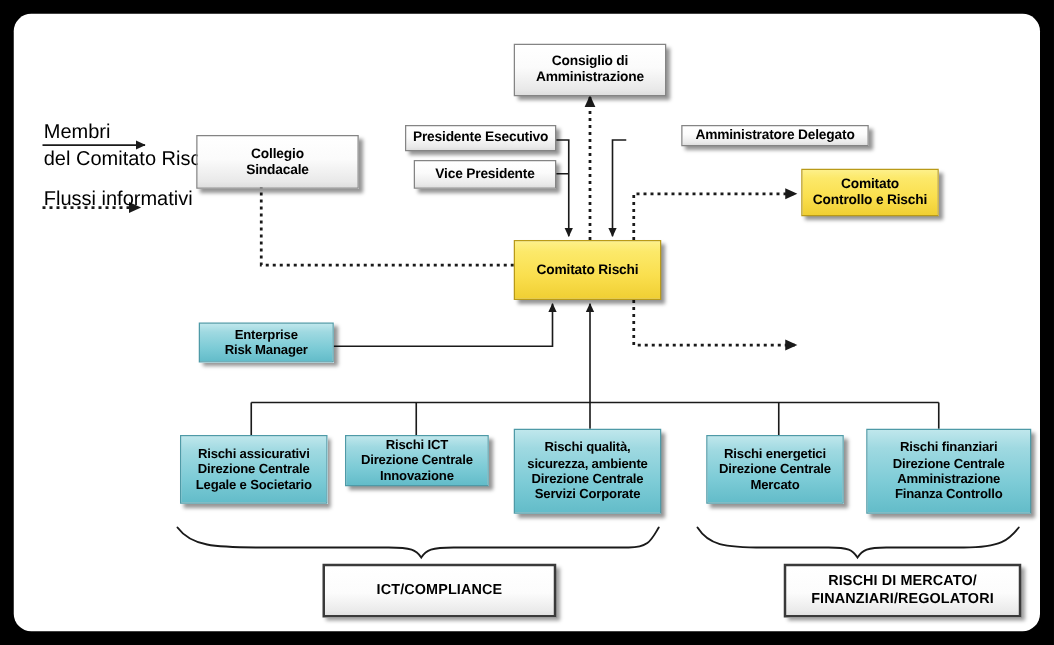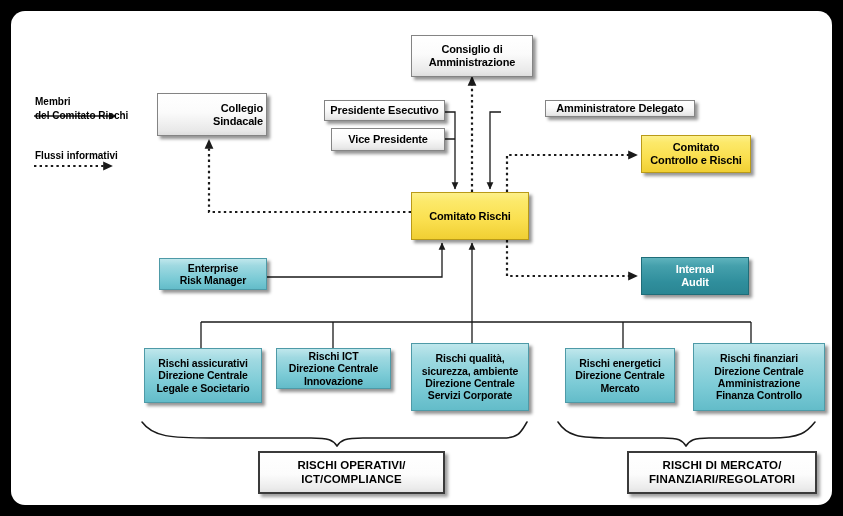--- a/index.html
+++ b/index.html
@@ -83,22 +83,22 @@
     background: linear-gradient(to bottom, #ffffff 0%, #fcfcfc 55%, #ebebeb 90%, #e2e2e2 100%);
     border: 2px solid #3a3a3a;
     box-shadow: 3px 3px 3px rgba(0,0,0,0.38);
     font-size: 11.5px;
     letter-spacing: 0.1px;
   }
 
   
   .legend-text {
     position: absolute;
-    font-size: 10px;
-    font-weight: bold;
+    font-size: 16px;
+    font-weight: normal;
     color: #000000;
     line-height: 1.35;
     white-space: nowrap;
   }
 </style>
 </head>
 <body>
 
 <div id="frame">
   <div id="canvas">
@@ -156,21 +156,21 @@
     </svg>
 
     <div class="legend-text" style="left:24px; top:84px;">
       <div>Membri</div>
       <div>del Comitato Rischi</div>
     </div>
     <div class="legend-text" style="left:24px; top:138px;">
       <div>Flussi informativi</div>
     </div>
 
-    <div class="node box-plain" style="left:146px; top:82px; width:110px; height:43px;text-align:right;">
+    <div class="node box-plain" style="left:146px; top:97px; width:130px; height:43px;">
       <div class="lines">
         <div>Collegio</div>
         <div>Sindacale</div>
       </div>
     </div>
 
     <div class="node box-plain" style="left:400px; top:24px; width:122px; height:42px;">
       <div class="lines">
         <div>Consiglio di</div>
         <div>Amministrazione</div>
@@ -208,26 +208,20 @@
       </div>
     </div>
 
     <div class="node box-teal" style="left:148px; top:247px; width:108px; height:32px;">
       <div class="lines">
         <div>Enterprise</div>
         <div>Risk Manager</div>
       </div>
     </div>
 
-    <div class="node box-teal-dark" style="left:630px; top:246px; width:108px; height:38px;">
-      <div class="lines">
-        <div>Internal</div>
-        <div>Audit</div>
-      </div>
-    </div>
 
     <div class="node box-teal" style="left:133px; top:337px; width:118px; height:55px;">
       <div class="lines">
         <div>Rischi assicurativi</div>
         <div>Direzione Centrale</div>
         <div>Legale e Societario</div>
       </div>
     </div>
 
     <div class="node box-teal" style="left:265px; top:337px; width:115px; height:41px;">
@@ -259,21 +253,20 @@
       <div class="lines">
         <div>Rischi finanziari</div>
         <div>Direzione Centrale</div>
         <div>Amministrazione</div>
         <div>Finanza Controllo</div>
       </div>
     </div>
 
     <div class="node box-summary" style="left:247px; top:440px; width:187px; height:43px;">
       <div class="lines">
-        <div>RISCHI OPERATIVI/</div>
         <div>ICT/COMPLIANCE</div>
       </div>
     </div>
 
     <div class="node box-summary" style="left:580px; top:440px; width:190px; height:43px;margin-left:36px;">
       <div class="lines">
         <div>RISCHI DI MERCATO/</div>
         <div>FINANZIARI/REGOLATORI</div>
       </div>
     </div>

